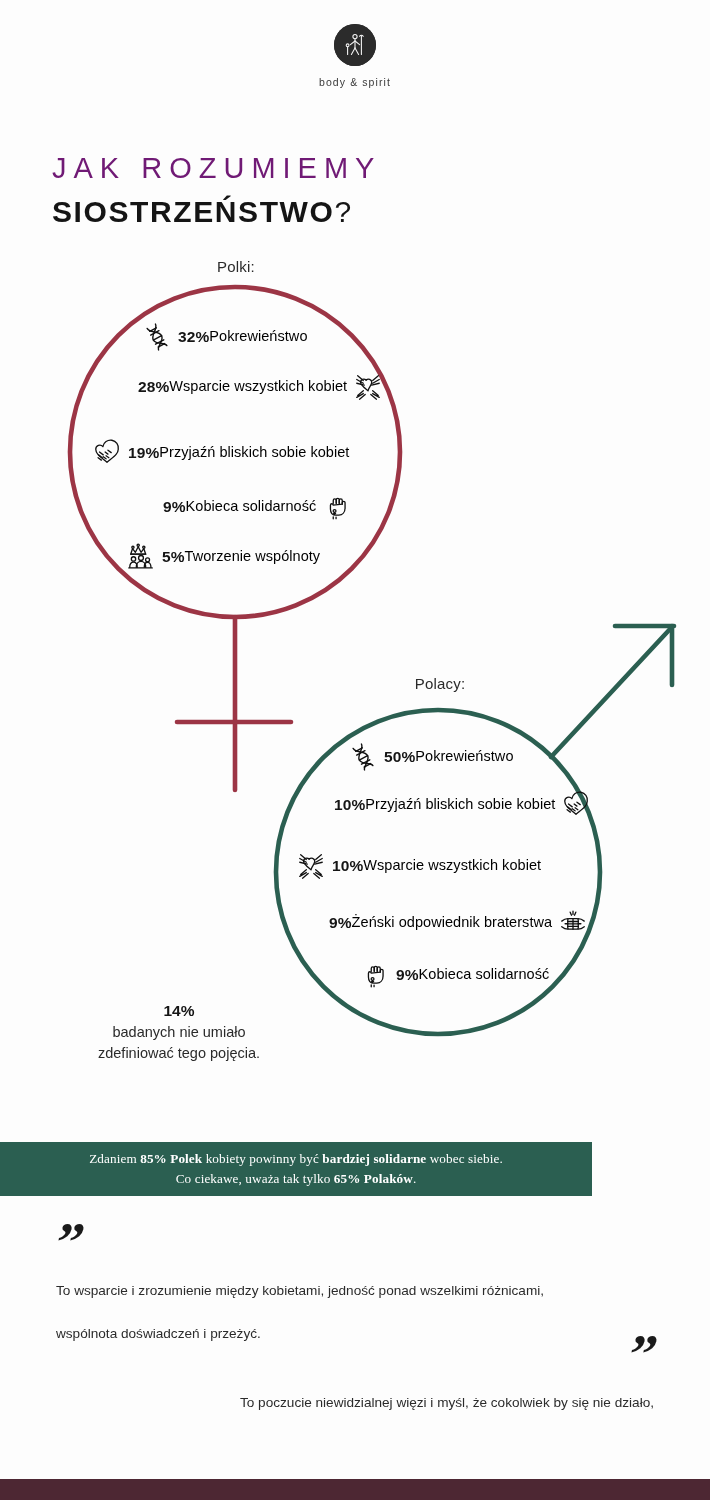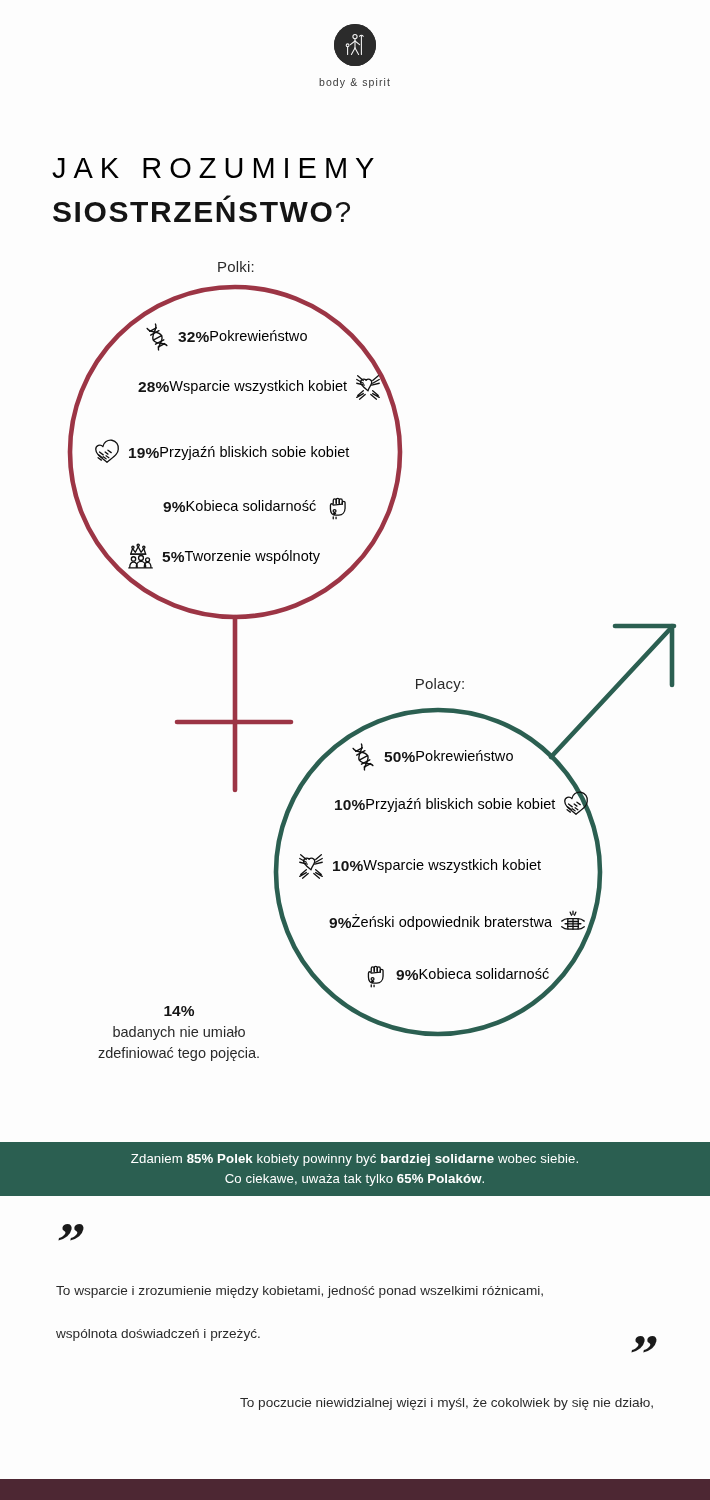--- a/index.html
+++ b/index.html
@@ -23,21 +23,21 @@
     color:#222; line-height:1;
   }
   #brand-tagline{
     font-size:10.5px; letter-spacing:1.1px; color:#3a3a3a;
     margin-top:9px;
   }
 
   
   #title-block{ position:absolute; left:52px; top:150px; width:620px; }
   #title-line1{
-    font-size:29px; font-weight:400; letter-spacing:7px; color:#000000;
+    font-size:29px; font-weight:400; letter-spacing:7px; color:#701a75;
     line-height:1.25;
   }
   #title-line2{
     font-size:30px; letter-spacing:1.6px; color:#151515;
     line-height:1.3; margin-top:6px;
   }
   #title-line2 b{ font-weight:800; letter-spacing:1.6px; }
   #title-line2 span.qm{ font-weight:400; }
 
   
@@ -86,24 +86,24 @@
   
   #undef-note{
     position:absolute; left:38px; top:1000px; width:282px; text-align:center;
     line-height:1.42;
   }
   #undef-note .pct{ font-size:15.5px; font-weight:800; color:#151515; display:block; }
   #undef-note .l{ font-size:14.5px; color:#2a2a2a; display:block; }
 
   
   #banner{
-    position:absolute; left:0; top:1142px; width:710px; height:54px;
+    position:absolute; left:0; top:1142px; width:592px; height:54px;
     background:#2b5f51; color:#ffffff;
     display:flex; flex-direction:column; align-items:center; justify-content:center;
-    font-size:13.2px; line-height:1.55; text-align:center; letter-spacing:.1px;
+    font-size:13.2px; line-height:1.55; text-align:center; letter-spacing:.1px;font-family:Liberation Serif, serif;
   }
   #banner b{ font-weight:800; }
 
   
   .quote{ position:absolute; }
   .qmark{
     font-family:"Liberation Serif", serif;
     font-size:54px; font-weight:700; color:#1b1b1b; line-height:.55;
     letter-spacing:-2px; display:block;
     transform:skewX(-12deg);

